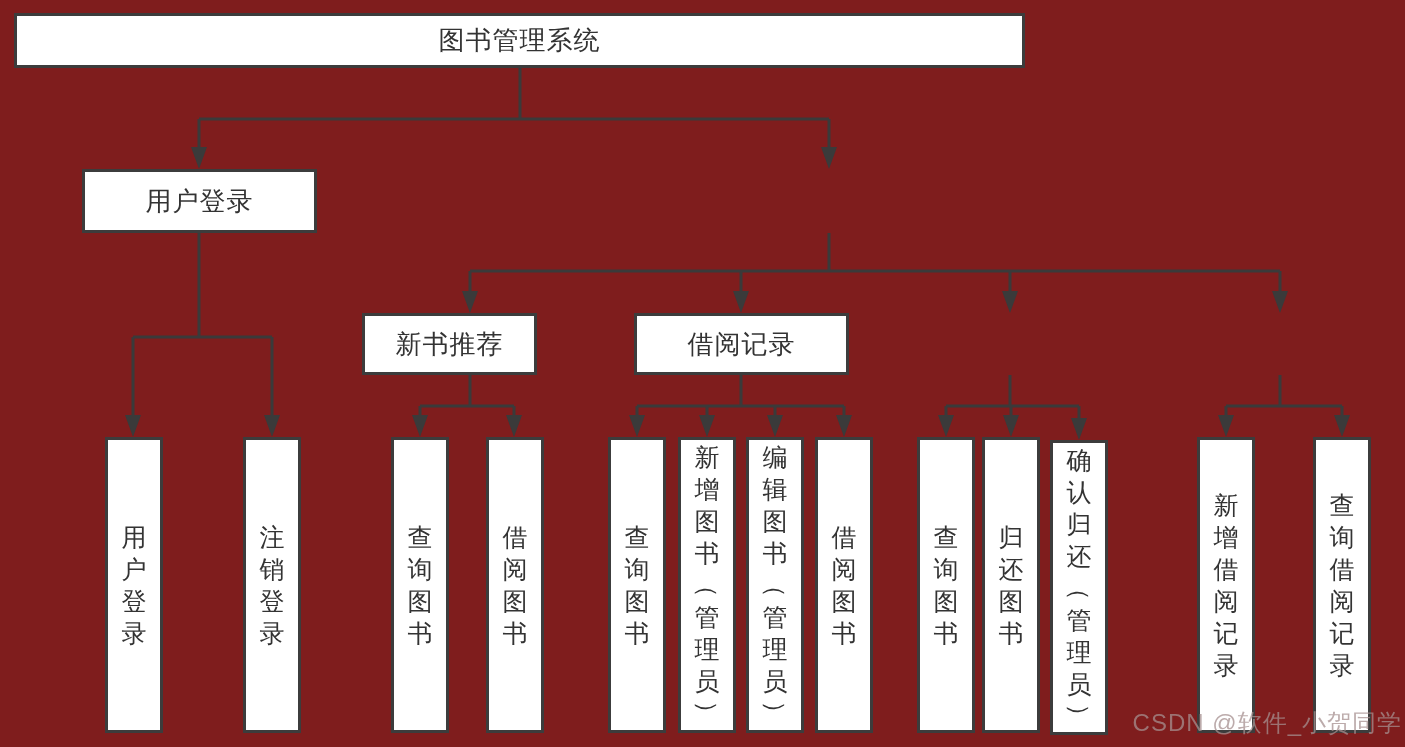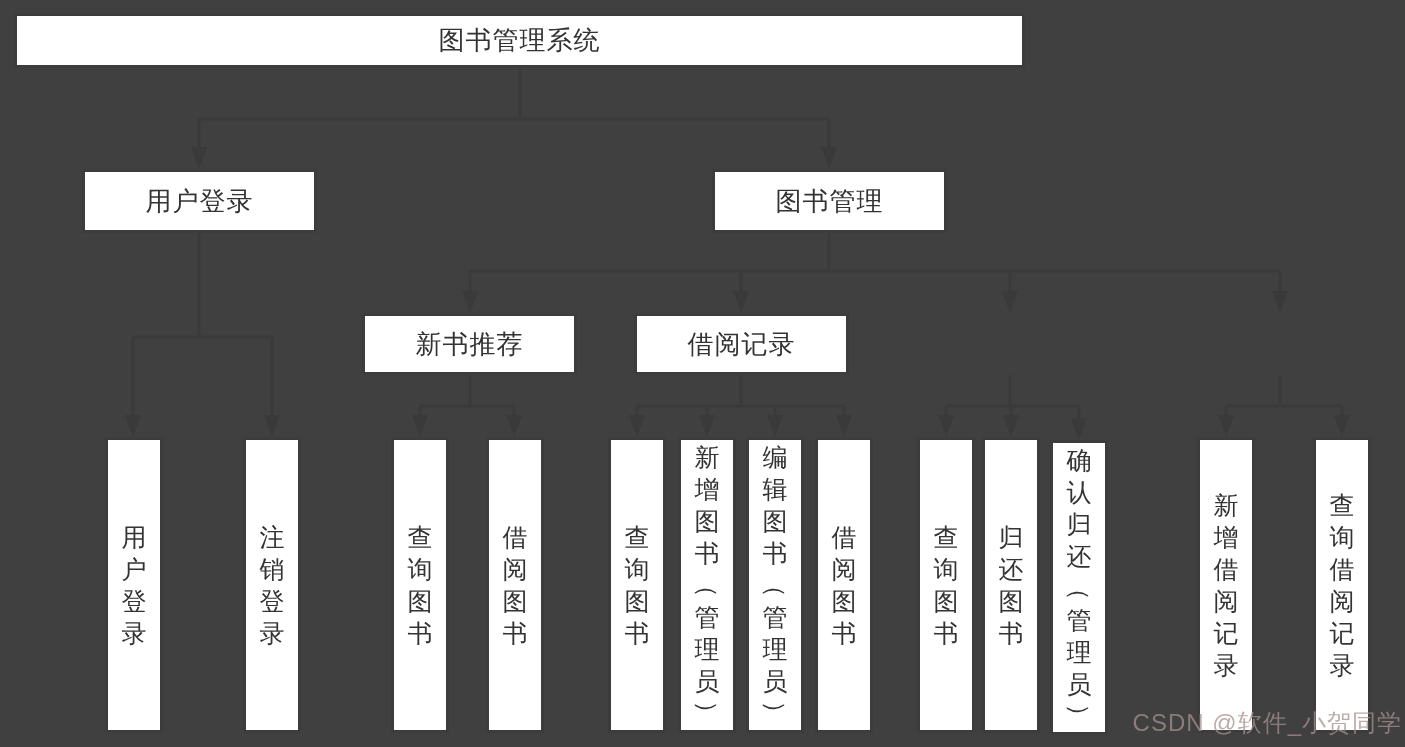--- a/index.html
+++ b/index.html
@@ -1,16 +1,16 @@
 <!DOCTYPE html>
 <html><head>
 <meta charset="utf-8">
 <style>
   html,body{margin:0;padding:0;background:#fff;}
-  .canvas{position:relative;width:1405px;height:747px;background:#404040;overflow:hidden;
+  .canvas{position:relative;width:1405px;height:747px;background:#7f1d1d;overflow:hidden;
           font-family:"Liberation Sans","DejaVu Sans",sans-serif;}
   .connectors{position:absolute;left:0;top:0;z-index:1;}
   .node{position:absolute;box-sizing:border-box;border:3px solid #3c3c3c;background:#fff;
         color:#333;display:flex;align-items:center;justify-content:center;z-index:2;}
   .node.h{font-size:26px;letter-spacing:1px;white-space:nowrap;}
   .node.v{flex-direction:column;font-size:25px;letter-spacing:0;}
   .vchar{display:block;line-height:32px;text-align:center;}
   .vchar.rot{transform:rotate(90deg);}
   .watermark{position:absolute;right:3px;bottom:8px;z-index:5;font-size:24px;
              color:rgba(166,143,143,0.75);letter-spacing:1px;white-space:nowrap;}
@@ -49,23 +49,22 @@
       <polygon points="1003,415 1019,415 1011,437"></polygon>
       <polygon points="1071,418 1087,418 1079,440"></polygon>
       <polygon points="1218,415 1234,415 1226,437"></polygon>
       <polygon points="1334,415 1350,415 1342,437"></polygon>
     </g>
   </svg>
 
   <div class="node h" style="left:14px;top:13px;width:1011px;height:55px">图书管理系统</div>
 
   <div class="node h" style="left:82px;top:169px;width:235px;height:64px">用户登录</div>
-  <div class="node h" style="left:712px;top:169px;width:235px;height:64px">图书管理</div>
 
-  <div class="node h" style="left:362px;top:313px;width:215px;height:62px">新书推荐</div>
+  <div class="node h" style="left:362px;top:313px;width:175px;height:62px">新书推荐</div>
   <div class="node h" style="left:634px;top:313px;width:215px;height:62px">借阅记录</div>
 
   <div class="node v" style="left:105px;top:437px;width:58px;height:296px">
       <span class="vchar">用</span>
       <span class="vchar">户</span>
       <span class="vchar">登</span>
       <span class="vchar">录</span>
     </div>
   <div class="node v" style="left:243px;top:437px;width:58px;height:296px">
       <span class="vchar">注</span>

